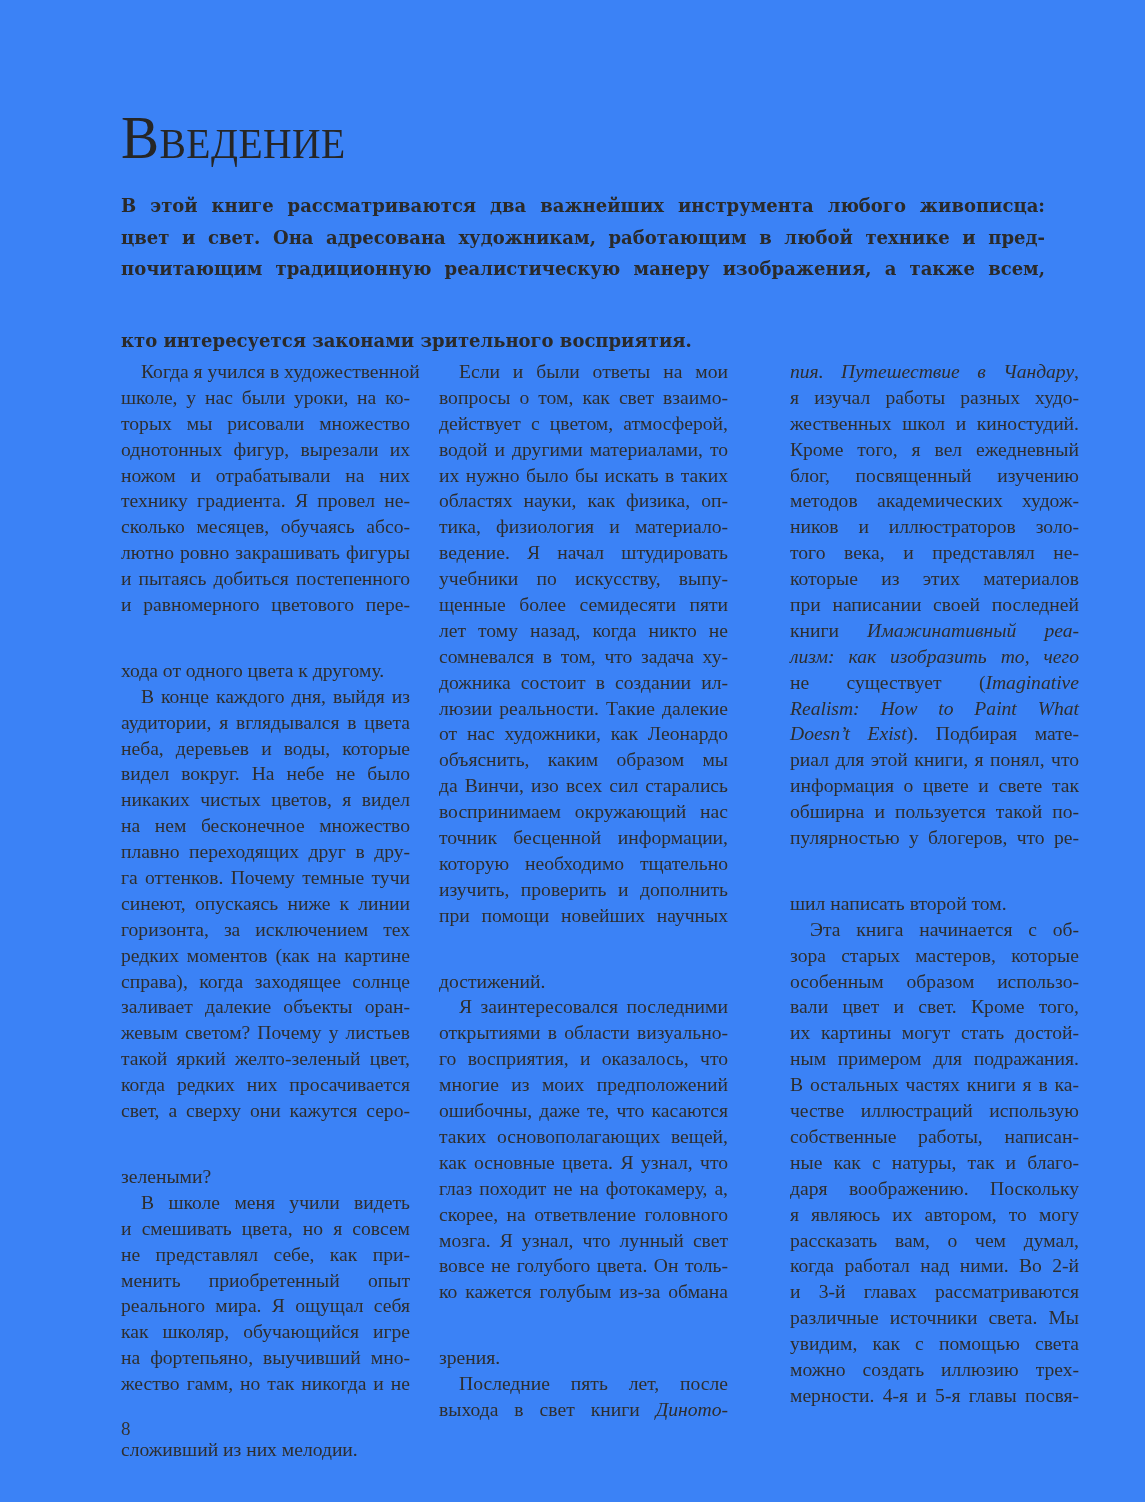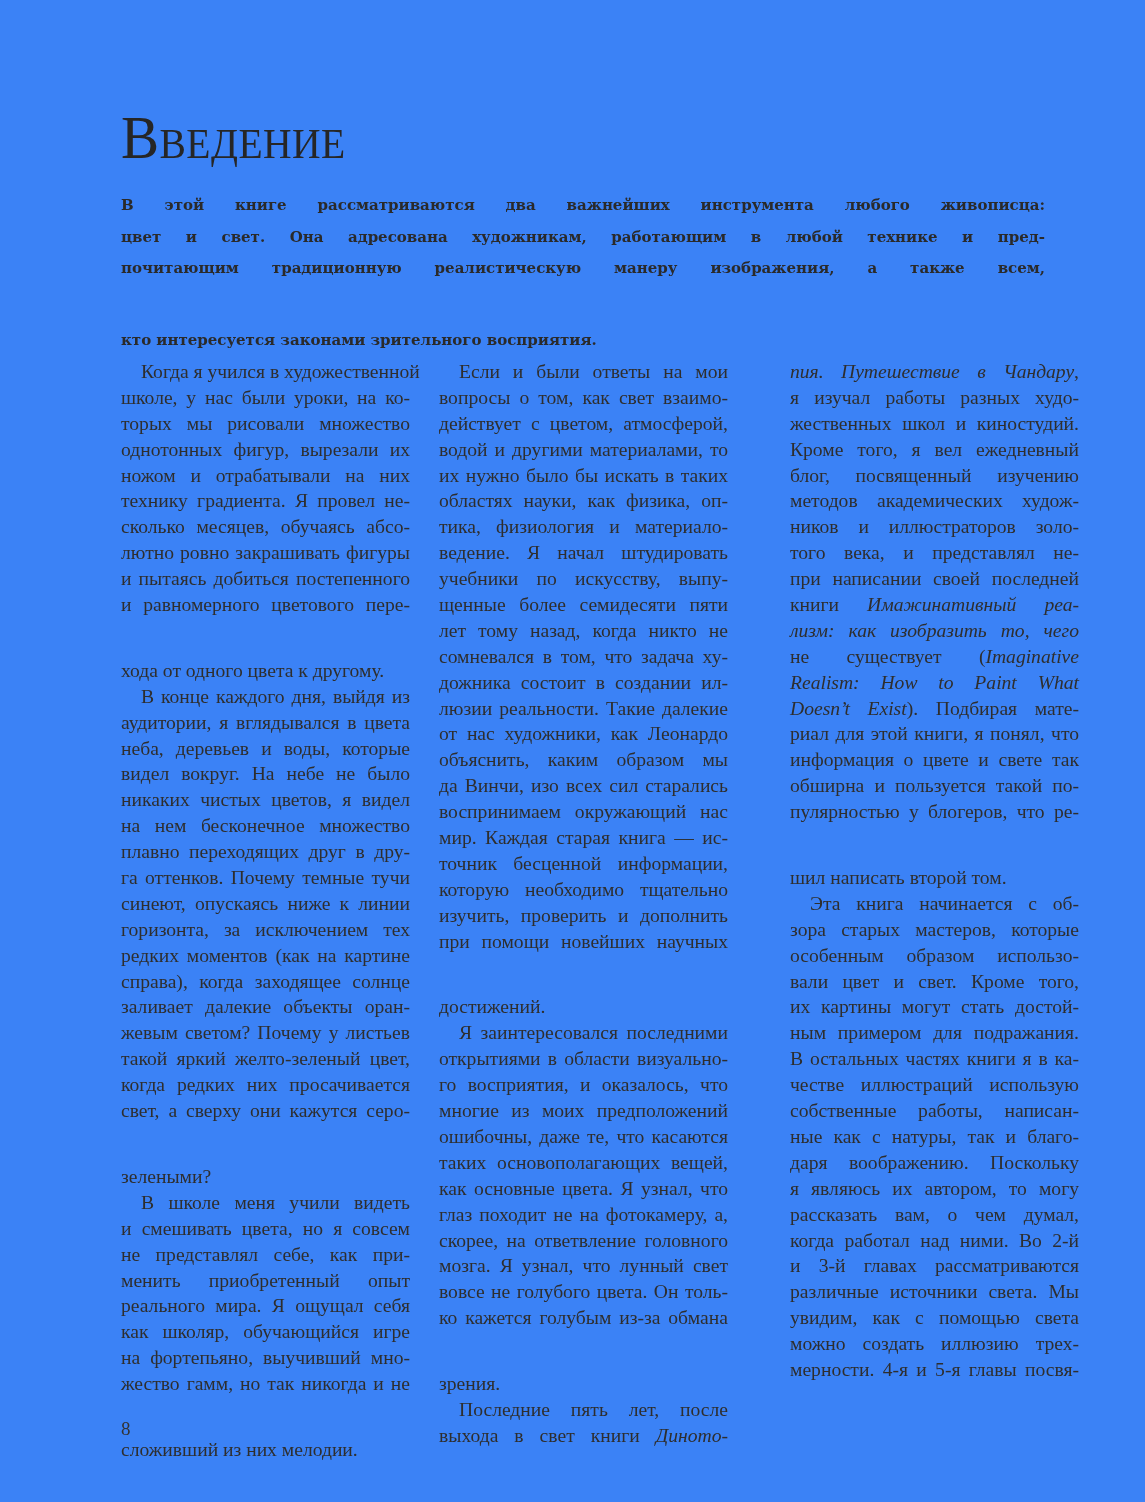--- a/index.html
+++ b/index.html
@@ -8,21 +8,21 @@
   .title {
     position: absolute; left: 121px; top: 104px;
     font-family: "Liberation Serif", "DejaVu Serif", serif;
     font-size: 62px; line-height: 66px; font-weight: normal;
     font-variant: small-caps; letter-spacing: 0.5px; color: #262626;
     transform: scaleX(0.92); transform-origin: left top;
   }
   .lead {
     position: absolute; left: 121px; top: 190px; width: 924px;
     font-family: "DejaVu Serif", "Liberation Serif", serif;
-    font-weight: bold; font-size: 15px; line-height: 31.5px; color: #2a2a2a;
+    font-weight: bold; font-size: 18px; line-height: 31.5px; color: #2a2a2a;
   }
   .lead .ln { display: block; text-align: justify; text-align-last: justify; white-space: nowrap; overflow: visible; height: 31.5px; }
   .lead .ln.last { text-align-last: left; }
   .col {
     position: absolute; top: 359px; width: 289px;
     font-family: "Liberation Serif", "DejaVu Serif", serif;
     font-size: 19.6px; line-height: 25.9px; color: #2e2e2e;
   }
   .col1 { left: 121px; }
   .col2 { left: 439px; }
@@ -101,21 +101,20 @@
       <span class="ln">учебники по искусству, выпу-</span>
       <span class="ln">щенные более семидесяти пяти</span>
       <span class="ln">лет тому назад, когда никто не</span>
       <span class="ln">сомневался в том, что задача ху-</span>
       <span class="ln">дожника состоит в создании ил-</span>
       <span class="ln">люзии реальности. Такие далекие</span>
       <span class="ln">от нас художники, как Леонардо</span>
       <span class="ln">объяснить, каким образом мы</span>
       <span class="ln">да Винчи, изо всех сил старались</span>
       <span class="ln">воспринимаем окружающий нас</span>
-      <span class="ln">мир. Каждая старая книга — ис-</span>
       <span class="ln">точник бесценной информации,</span>
       <span class="ln">которую необходимо тщательно</span>
       <span class="ln">изучить, проверить и дополнить</span>
       <span class="ln">при помощи новейших научных</span>
       <span class="ln last">достижений.</span>
       <span class="ln indent">Я заинтересовался последними</span>
       <span class="ln">открытиями в области визуально-</span>
       <span class="ln">го восприятия, и оказалось, что</span>
       <span class="ln">многие из моих предположений</span>
       <span class="ln">ошибочны, даже те, что касаются</span>
@@ -132,20 +131,21 @@
     </div>
   <div class="col col3" id="col2">
       <span class="ln"><span class="it">пия. Путешествие в Чандару</span>,</span>
       <span class="ln">я изучал работы разных худо-</span>
       <span class="ln">жественных школ и киностудий.</span>
       <span class="ln">Кроме того, я вел ежедневный</span>
       <span class="ln">блог, посвященный изучению</span>
       <span class="ln">методов академических худож-</span>
       <span class="ln">ников и иллюстраторов золо-</span>
       <span class="ln">того века, и представлял не-</span>
+      <span class="ln">которые из этих материалов</span>
       <span class="ln">при написании своей последней</span>
       <span class="ln">книги <span class="it">Имажинативный реа-</span></span>
       <span class="ln"><span class="it">лизм: как изобразить то, чего</span></span>
       <span class="ln">не существует (<span class="it">Imaginative</span></span>
       <span class="ln"><span class="it">Realism: How to Paint What</span></span>
       <span class="ln"><span class="it">Doesn’t Exist</span>). Подбирая мате-</span>
       <span class="ln">риал для этой книги, я понял, что</span>
       <span class="ln">информация о цвете и свете так</span>
       <span class="ln">обширна и пользуется такой по-</span>
       <span class="ln">пулярностью у блогеров, что ре-</span>

